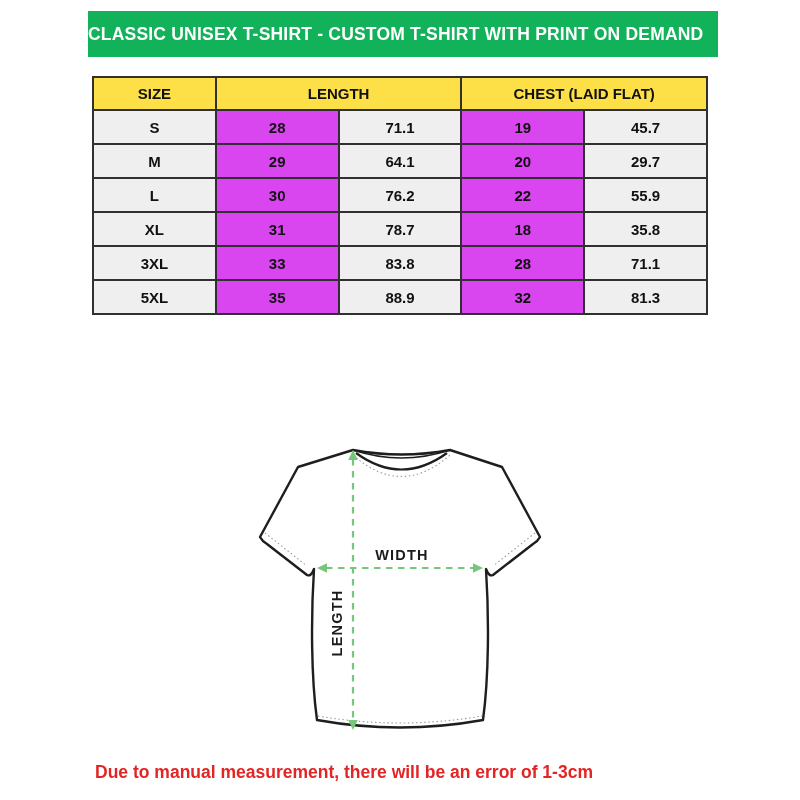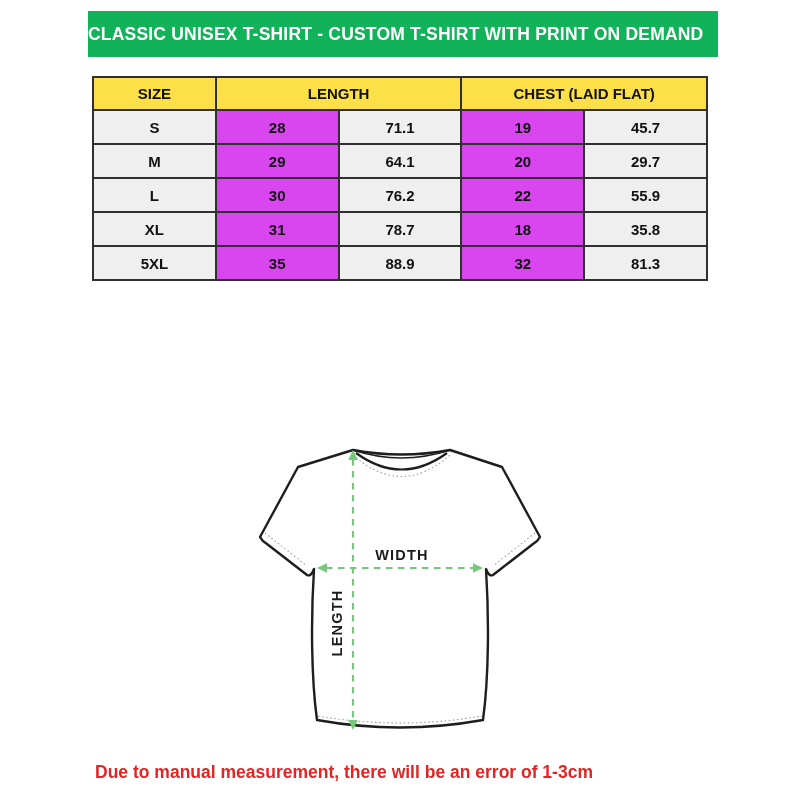--- a/index.html
+++ b/index.html
@@ -99,20 +99,27 @@
         <td class="shaded">55.9</td>
       </tr>
       <tr>
         <td class="shaded">XL</td>
         <td>31</td>
         <td class="shaded">78.7</td>
         <td>18</td>
         <td class="shaded">35.8</td>
       </tr>
       <tr>
+        <td class="shaded">3XL</td>
+        <td>33</td>
+        <td class="shaded">83.8</td>
+        <td>28</td>
+        <td class="shaded">71.1</td>
+      </tr>
+      <tr>
         <td class="shaded">5XL</td>
         <td>35</td>
         <td class="shaded">88.9</td>
         <td>32</td>
         <td class="shaded">81.3</td>
       </tr>
     </tbody>
   </table>
 </div>
 

